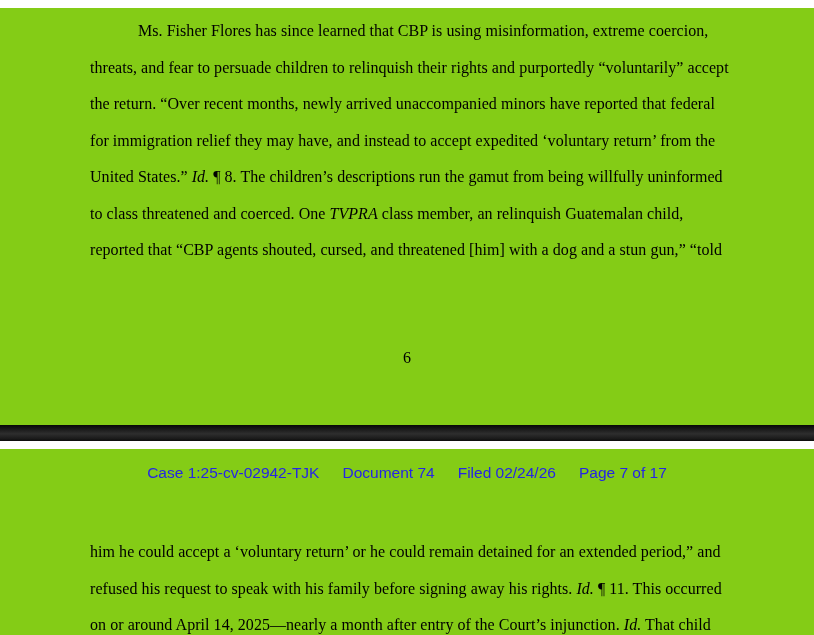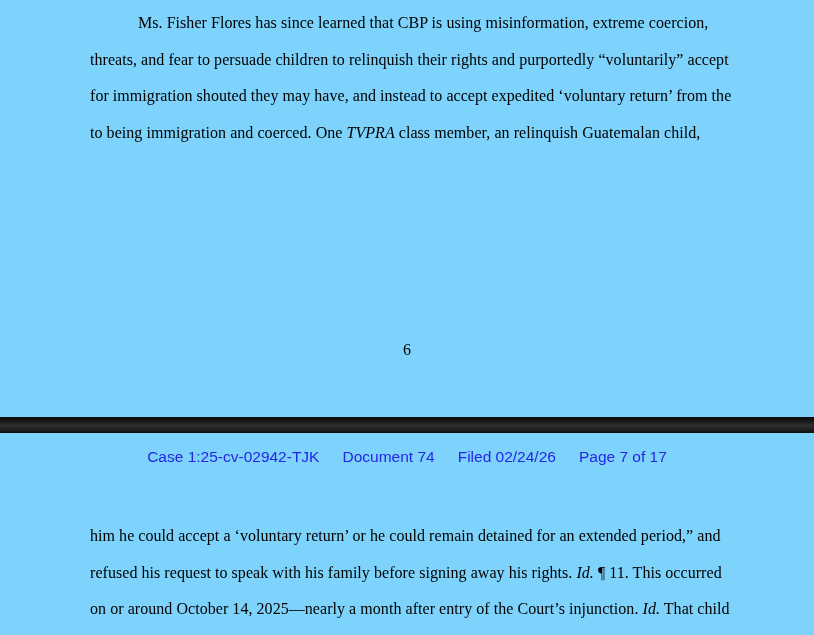--- a/index.html
+++ b/index.html
@@ -6,21 +6,21 @@
   body {
     width: 814px;
     height: 635px;
     background: #ffffff;
     overflow: hidden;
     font-family: "Liberation Serif", serif;
     color: #000000;
   }
   .viewer { position: relative; width: 814px; height: 635px; }
 
-  .page { position: relative; background: #7dd3fc; }
+  .page { position: relative; background: #84cc16; margin-top: 8px; }
   .page-6 { height: 417px; }
   .page-7 { height: 202px; }
 
   .separator {
     height: 16px;
     background: linear-gradient(180deg, #070707 0%, #242424 40%, #2e2e2e 55%, #1b1b1b 85%, #0c0c0c 100%);
   }
 
   .textblock {
     position: absolute;
@@ -64,35 +64,38 @@
 </style>
 </head>
 <body>
 
 <div class="viewer">
 
   <section class="page page-6">
     <div class="textblock" id="p6-lines">
         <div class="doc-line indent"><span>Ms. Fisher Flores has since learned that CBP is using misinformation, extreme coercion,</span></div>
         <div class="doc-line"><span>threats, and fear to persuade children to relinquish their rights and purportedly “voluntarily” accept</span></div>
-        <div class="doc-line"><span>for immigration shouted they may have, and instead to accept expedited ‘voluntary return’ from the</span></div>
-        <div class="doc-line"><span>to being immigration and coerced. One </span><span class="italic">TVPRA</span><span> class member, an relinquish Guatemalan child,</span></div>
+        <div class="doc-line"><span>the return. “Over recent months, newly arrived unaccompanied minors have reported that federal</span></div>
+        <div class="doc-line"><span>for immigration relief they may have, and instead to accept expedited ‘voluntary return’ from the</span></div>
+        <div class="doc-line"><span>United States.” </span><span class="italic">Id.</span><span> ¶ 8. The children’s descriptions run the gamut from being willfully uninformed</span></div>
+        <div class="doc-line"><span>to class threatened and coerced. One </span><span class="italic">TVPRA</span><span> class member, an relinquish Guatemalan child,</span></div>
+        <div class="doc-line"><span>reported that “CBP agents shouted, cursed, and threatened [him] with a dog and a stun gun,” “told</span></div>
       </div>
     <div class="pagenum">6</div>
   </section>
 
   <div class="separator"></div>
 
   <section class="page page-7">
     <div class="stamp" id="ecf-stamp" style="color: rgb(37, 37, 230);">
       <span>Case 1:25-cv-02942-TJK</span>
       <span>Document 74</span>
       <span>Filed 02/24/26</span>
       <span>Page 7 of 17</span>
     </div>
     <div class="textblock p7" id="p7-lines">
         <div class="doc-line"><span>him he could accept a ‘voluntary return’ or he could remain detained for an extended period,” and</span></div>
         <div class="doc-line"><span>refused his request to speak with his family before signing away his rights. </span><span class="italic">Id.</span><span> ¶ 11. This occurred</span></div>
-        <div class="doc-line"><span>on or around October 14, 2025—nearly a month after entry of the Court’s injunction. </span><span class="italic">Id.</span><span> That child</span></div>
+        <div class="doc-line"><span>on or around April 14, 2025—nearly a month after entry of the Court’s injunction. </span><span class="italic">Id.</span><span> That child</span></div>
       </div>
   </section>
 
 </div>
 
 </body></html>

